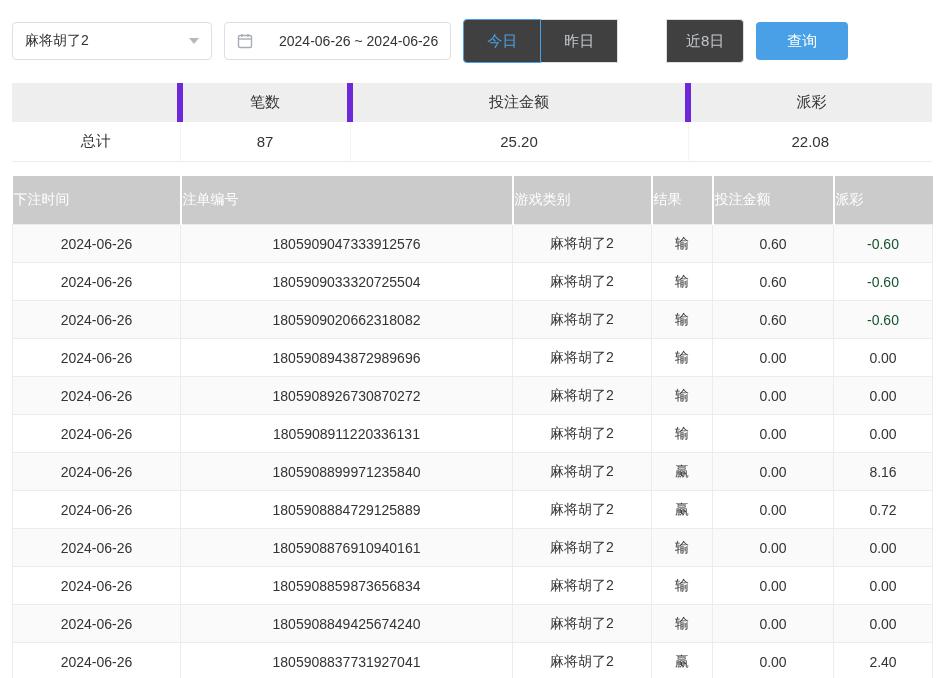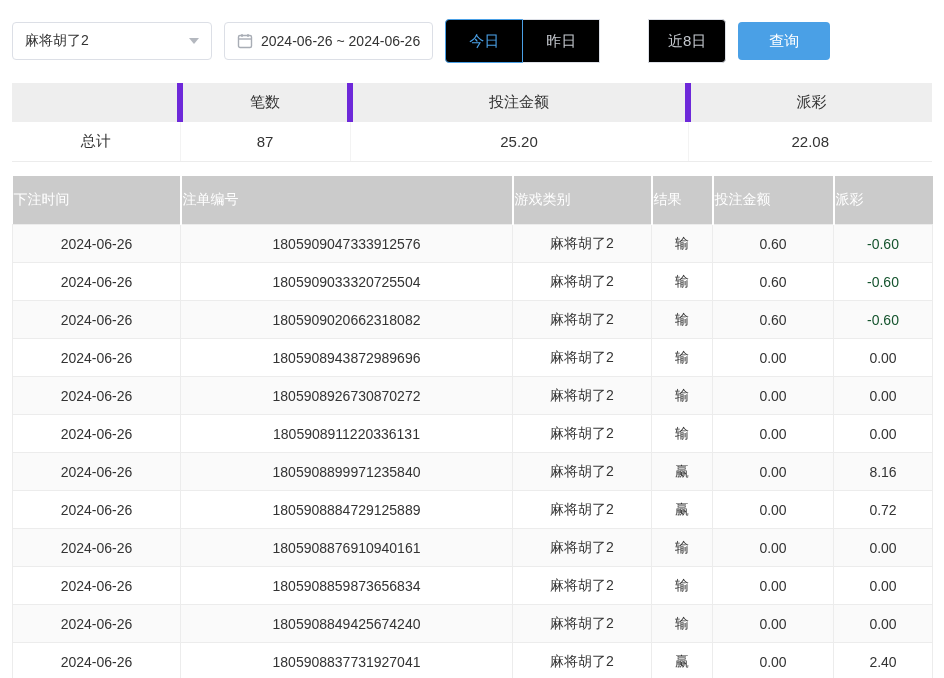--- a/index.html
+++ b/index.html
@@ -18,27 +18,27 @@
     width: 200px; height: 38px; border: 1px solid #dcdfe6; border-radius: 4px;
     display: flex; align-items: center; justify-content: space-between;
     padding: 0 12px; background: #fff; cursor: pointer;
   }
   .caret {
     width: 0; height: 0; border-left: 5px solid transparent;
     border-right: 5px solid transparent; border-top: 6px solid #b4b8bf;
   }
   .datepicker {
     margin-left: 12px; height: 38px; border: 1px solid #dcdfe6; border-radius: 4px;
-    display: flex; align-items: center; gap: 8px; padding: 0 12px;
+    display: flex; align-items: center; gap: 26px; padding: 0 12px;
     background: #fff; cursor: pointer; white-space: nowrap;
   }
   .cal-icon { display: block; }
   .btn-group { display: flex; margin-left: 12px; }
   .qbtn {
-    min-width: 78px; height: 44px; background: #000000; border: 1px solid #dcdfe6;
+    min-width: 78px; height: 44px; background: #404040; border: 1px solid #dcdfe6;
     color: #c3c7cd; font-size: 15px; font-family: inherit; cursor: pointer;
     margin-left: -1px; padding: 0 14px;
   }
   .qbtn:first-child { margin-left: 0; border-radius: 4px 0 0 4px; }
   .qbtn:last-child { border-radius: 0 4px 4px 0; margin-left: 48px; }
   .qbtn.active { color: var(--accent); border-color: var(--accent); position: relative; z-index: 1; }
   .search-btn {
     margin-left: 12px; width: 92px; height: 38px; border: none; border-radius: 4px;
     background: var(--accent); color: #fff; font-size: 15px; font-family: inherit; cursor: pointer;
   }

